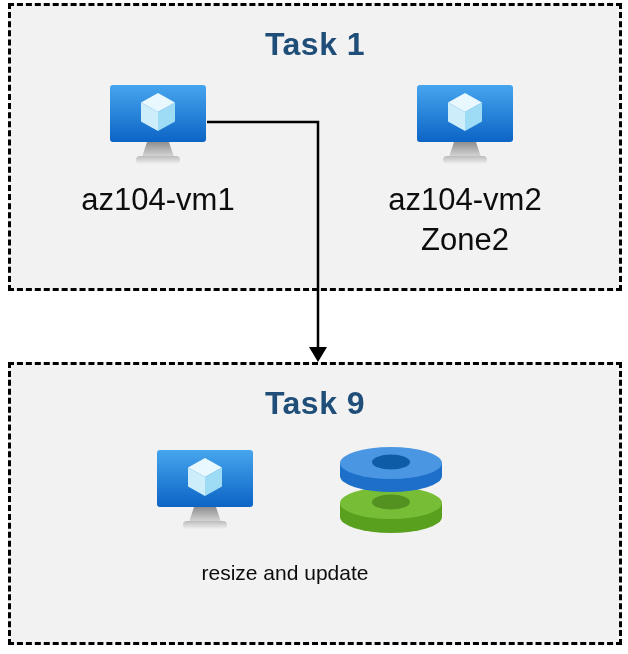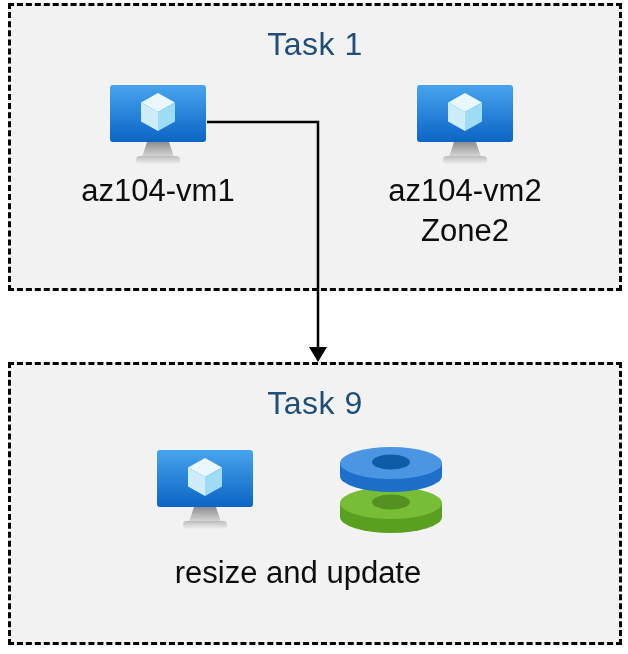--- a/index.html
+++ b/index.html
@@ -24,48 +24,50 @@
 
   .box-title {
     position: absolute;
     left: 0; top: 20px;
     width: 100%;
     text-align: center;
     font-size: 32px;
     line-height: 36px;
     color: var(--title, #1f4e79);
     letter-spacing: 0.5px;
+    font-weight: bold;
   }
 
   .vm-node {
     position: absolute;
     width: 200px;
     text-align: center;
   }
   #vm-node-1 { left: 47px;  top: 79px; }
   #vm-node-2 { left: 354px; top: 79px; }
 
   .vm-icon  { width: 100px; height: 82px; display: inline-block; }
   .disk-icon{ width: 104px; height: 92px; display: inline-block; }
 
   .node-label {
+    margin-top: 9px;
     font-size: 31px;
     line-height: 40px;
     color: var(--text, #0d0d0d);
   }
 
   #task2-vm-icon   { position: absolute; left: 144px; top: 85px; }
   #task2-disk-icon { position: absolute; left: 328px; top: 78px; }
 
   .caption {
     position: absolute;
-    left: 87px; top: 188px;
+    left: 74px; top: 188px;
     width: 400px;
     text-align: center;
-    font-size: 31px;
+    font-size: 21px;
     line-height: 40px;
     color: var(--text, #0d0d0d);
   }
 
   #connector {
     position: absolute;
     left: 0; top: 0;
     width: 628px; height: 654px;
     pointer-events: none;
     z-index: 5;

